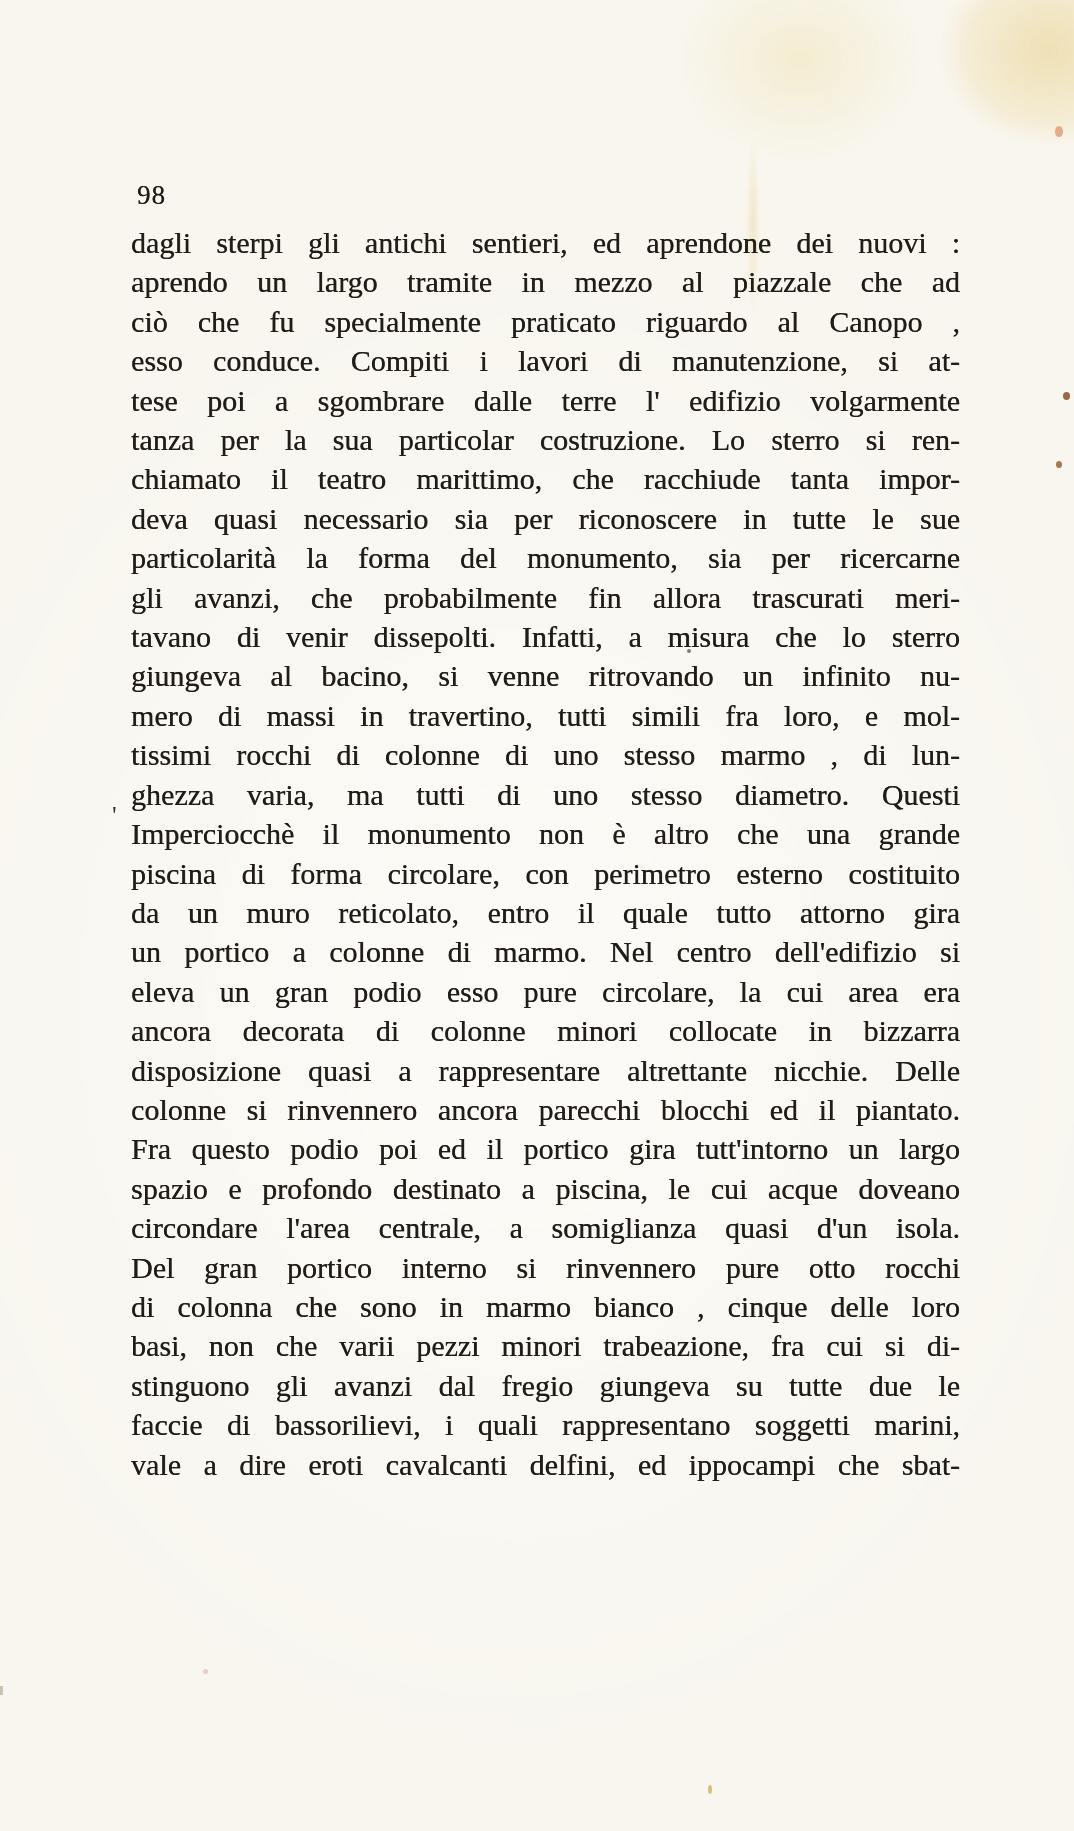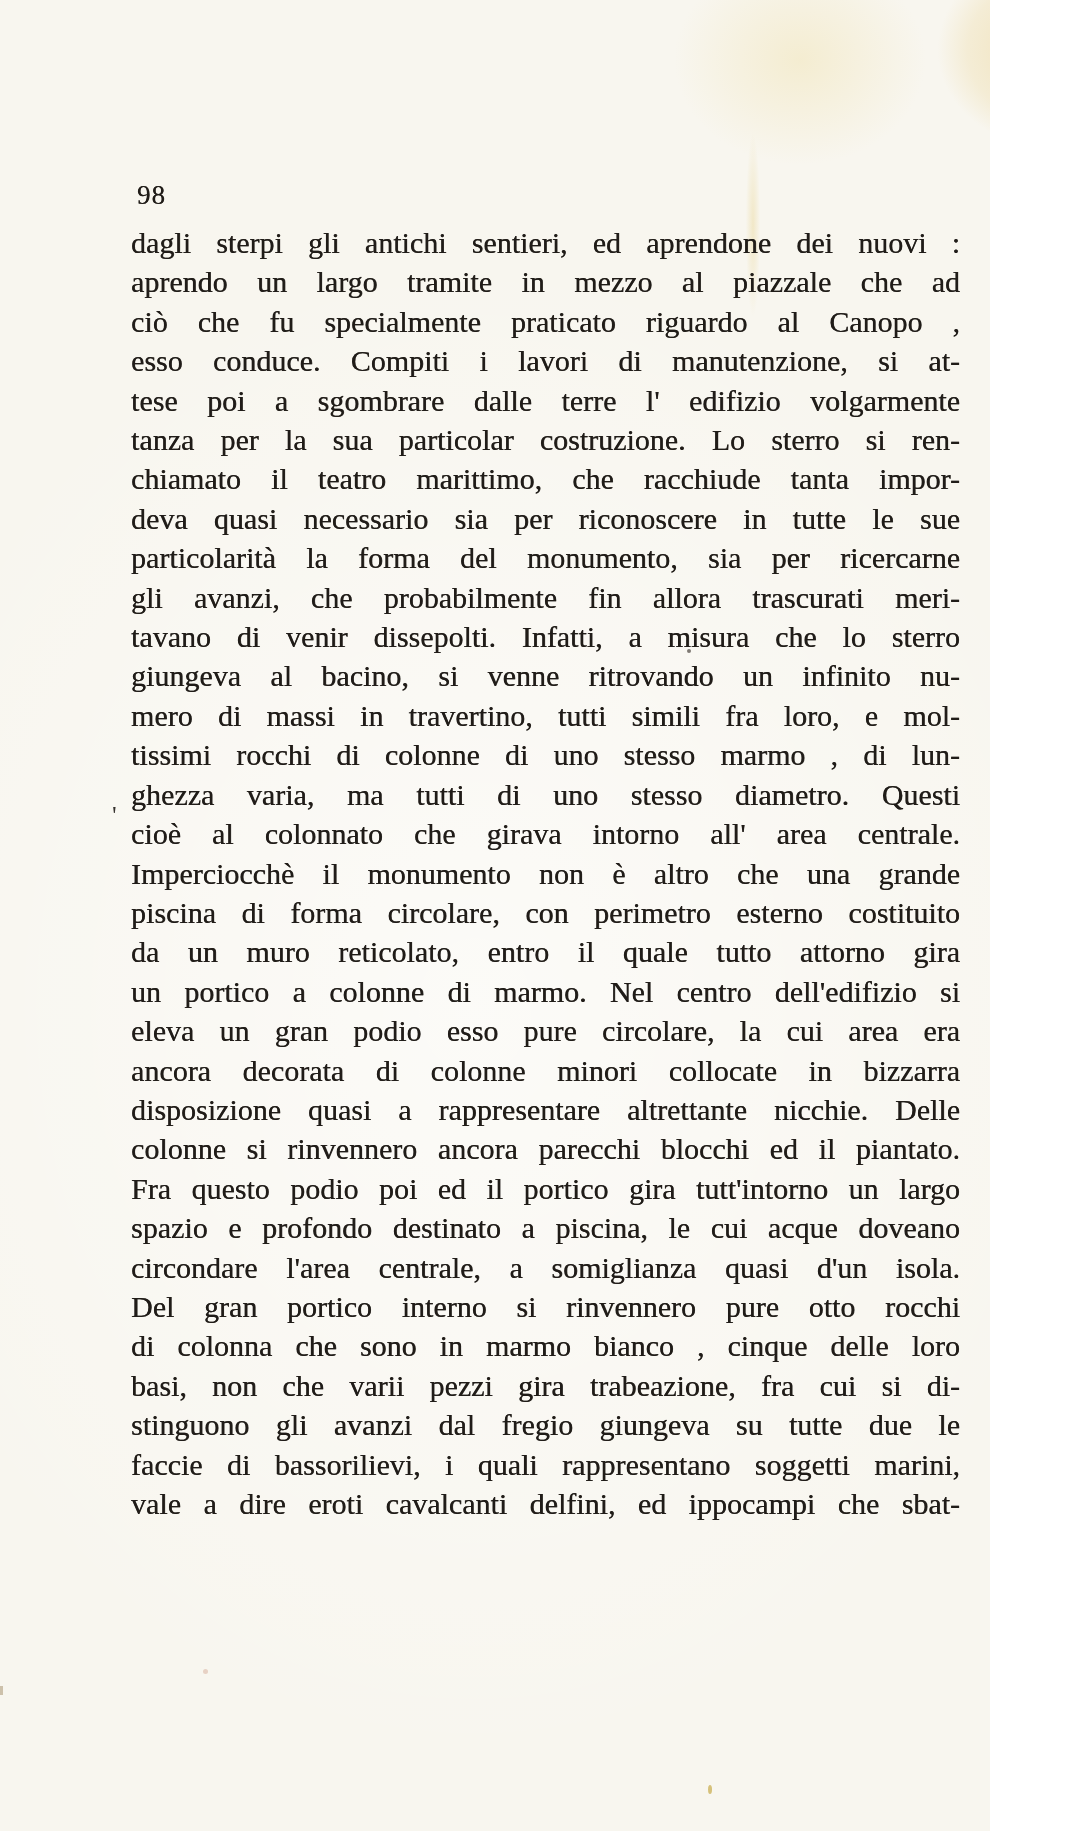--- a/index.html
+++ b/index.html
@@ -3,21 +3,21 @@
 <meta charset="utf-8">
 <title>Scanned book page 98</title>
 <style>
   html, body {
     margin: 0;
     padding: 0;
     background: #ffffff;
   }
   .page {
     position: relative;
-    width: 990px;
+    width: 1074px;
     height: 1831px;
     overflow: hidden;
     background:
       radial-gradient(ellipse 900px 1100px at 48% 55%, rgba(255,255,255,0.55), rgba(255,255,255,0) 70%),
       #f8f6ef;
     font-family: "Liberation Serif", "DejaVu Serif", serif;
     color: #201c18;
   }
 
   
@@ -102,33 +102,32 @@
     <div class="line">tanza per la sua particolar costruzione. Lo sterro si ren-</div>
     <div class="line">chiamato il teatro marittimo, che racchiude tanta impor-</div>
     <div class="line">deva quasi necessario sia per riconoscere in tutte le sue</div>
     <div class="line">particolarità la forma del monumento, sia per ricercarne</div>
     <div class="line">gli avanzi, che probabilmente fin allora trascurati meri-</div>
     <div class="line">tavano di venir dissepolti. Infatti, a misura che lo sterro</div>
     <div class="line">giungeva al bacino, si venne ritrovando un infinito nu-</div>
     <div class="line">mero di massi in travertino, tutti simili fra loro, e mol-</div>
     <div class="line">tissimi rocchi di colonne di uno stesso marmo , di lun-</div>
     <div class="line">ghezza varia, ma tutti di uno stesso diametro. Questi</div>
-    <div class="line">cioè al colonnato che girava intorno all' area centrale.</div>
     <div class="line">Imperciocchè il monumento non è altro che una grande</div>
     <div class="line">piscina di forma circolare, con perimetro esterno costituito</div>
     <div class="line">da un muro reticolato, entro il quale tutto attorno gira</div>
     <div class="line">un portico a colonne di marmo. Nel centro dell'edifizio si</div>
     <div class="line">eleva un gran podio esso pure circolare, la cui area era</div>
     <div class="line">ancora decorata di colonne minori collocate in bizzarra</div>
     <div class="line">disposizione quasi a rappresentare altrettante nicchie. Delle</div>
     <div class="line">colonne si rinvennero ancora parecchi blocchi ed il piantato.</div>
     <div class="line">Fra questo podio poi ed il portico gira tutt'intorno un largo</div>
     <div class="line">spazio e profondo destinato a piscina, le cui acque doveano</div>
     <div class="line">circondare l'area centrale, a somiglianza quasi d'un isola.</div>
     <div class="line">Del gran portico interno si rinvennero pure otto rocchi</div>
     <div class="line">di colonna che sono in marmo bianco , cinque delle loro</div>
-    <div class="line">basi, non che varii pezzi gira trabeazione, fra cui si di-</div>
+    <div class="line">basi, non che varii pezzi minori trabeazione, fra cui si di-</div>
     <div class="line">stinguono gli avanzi dal fregio giungeva su tutte due le</div>
     <div class="line">faccie di bassorilievi, i quali rappresentano soggetti marini,</div>
     <div class="line">vale a dire eroti cavalcanti delfini, ed ippocampi che sbat-</div>
   </div>
 
 </div>
 
 </body></html>

